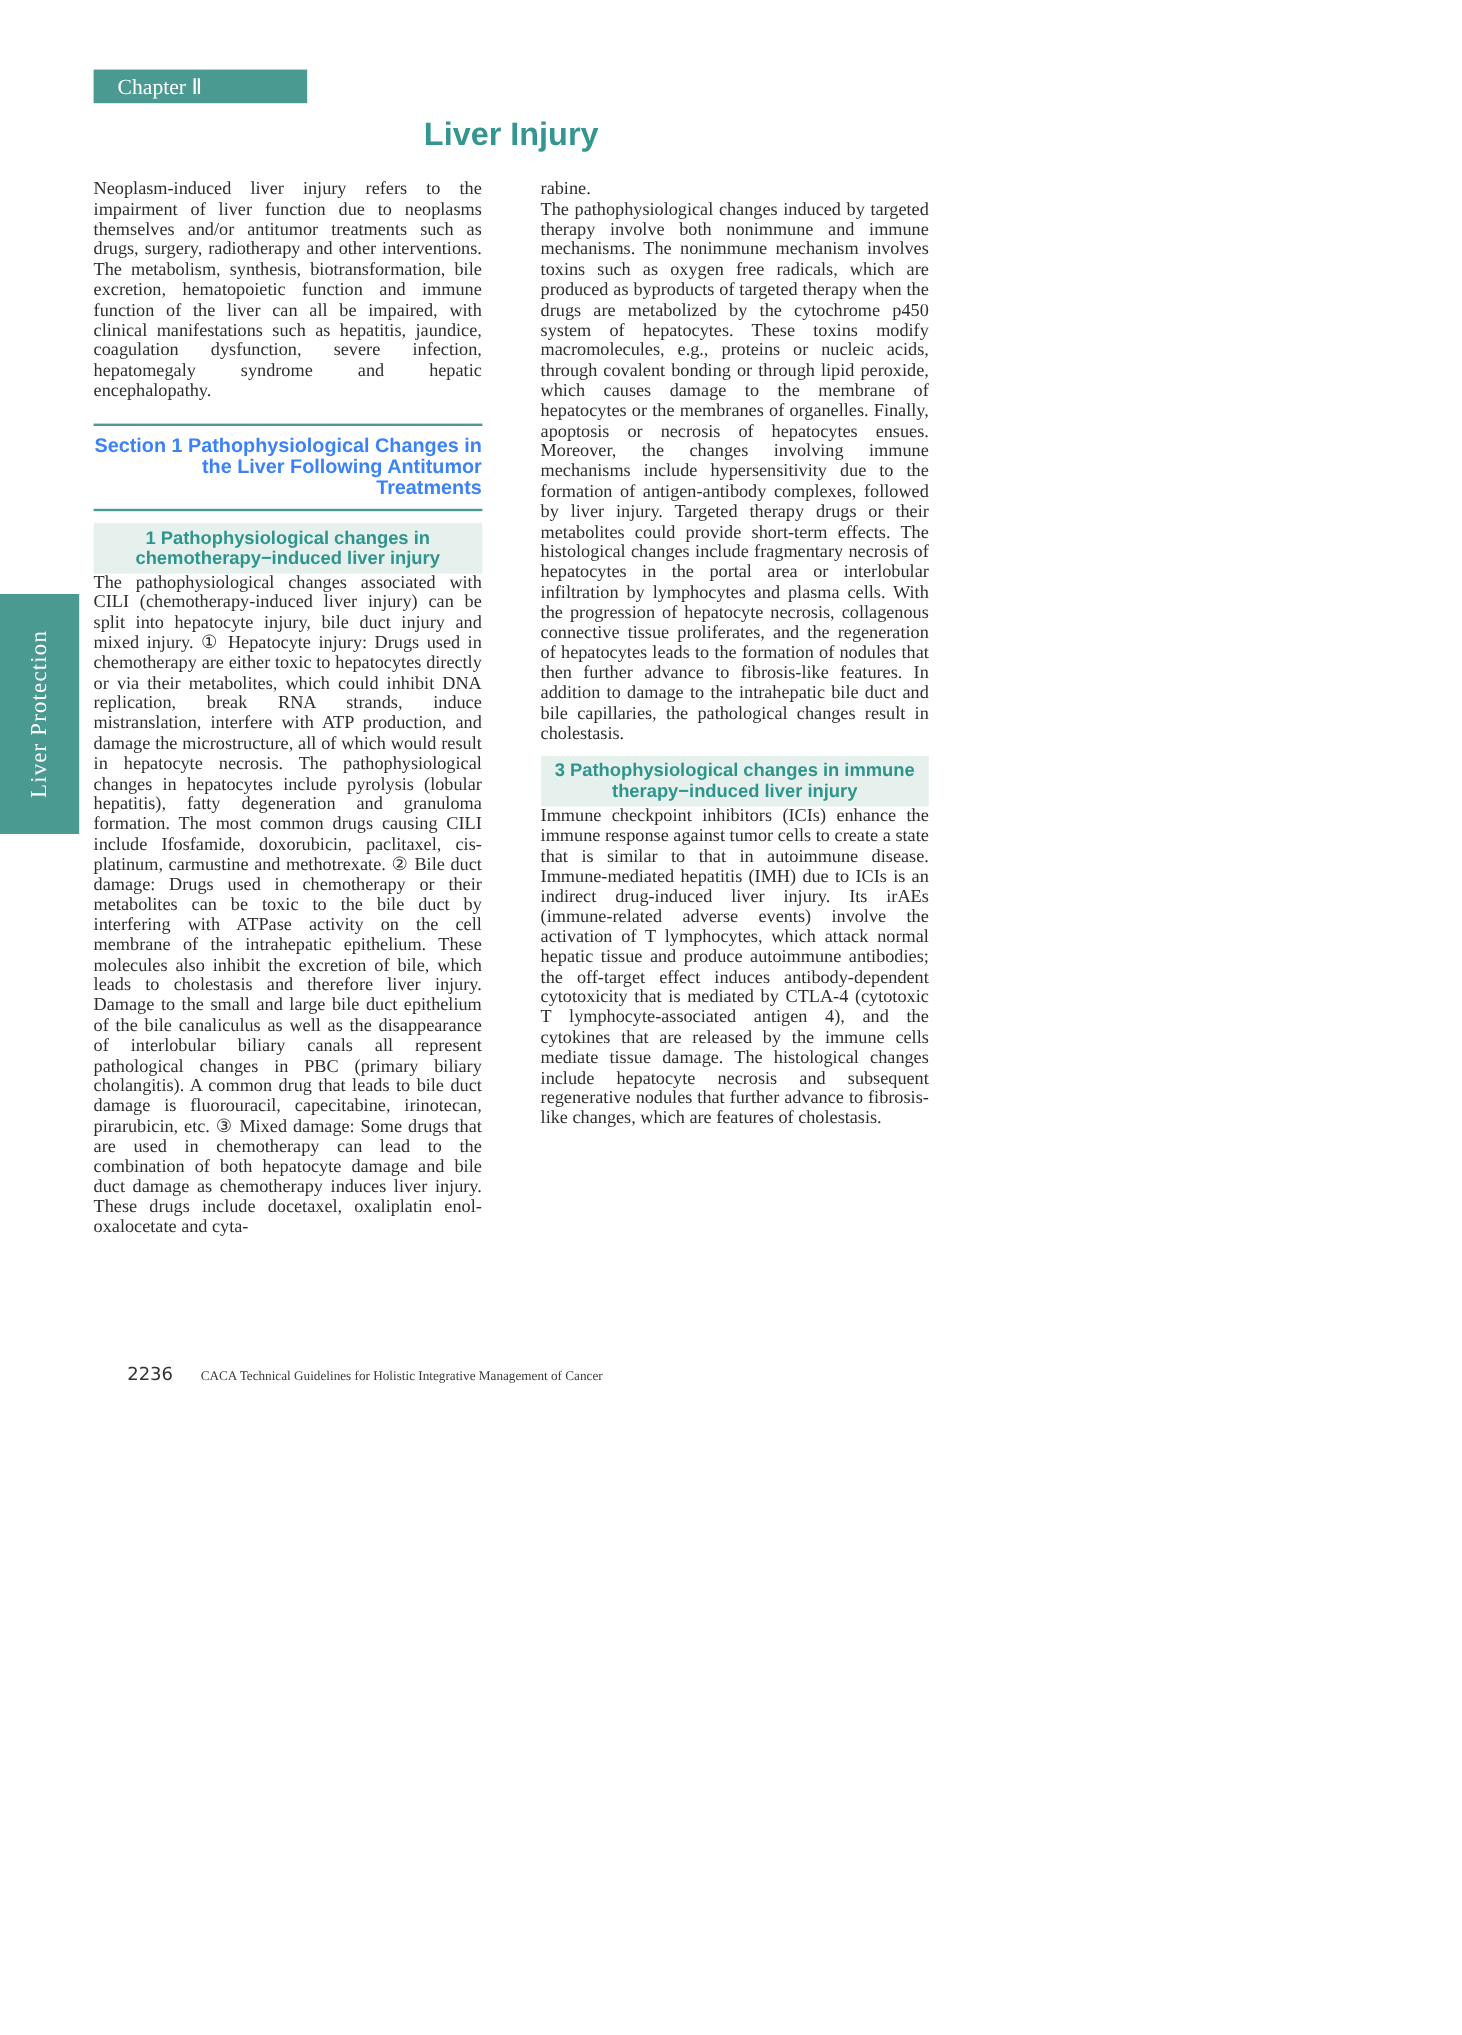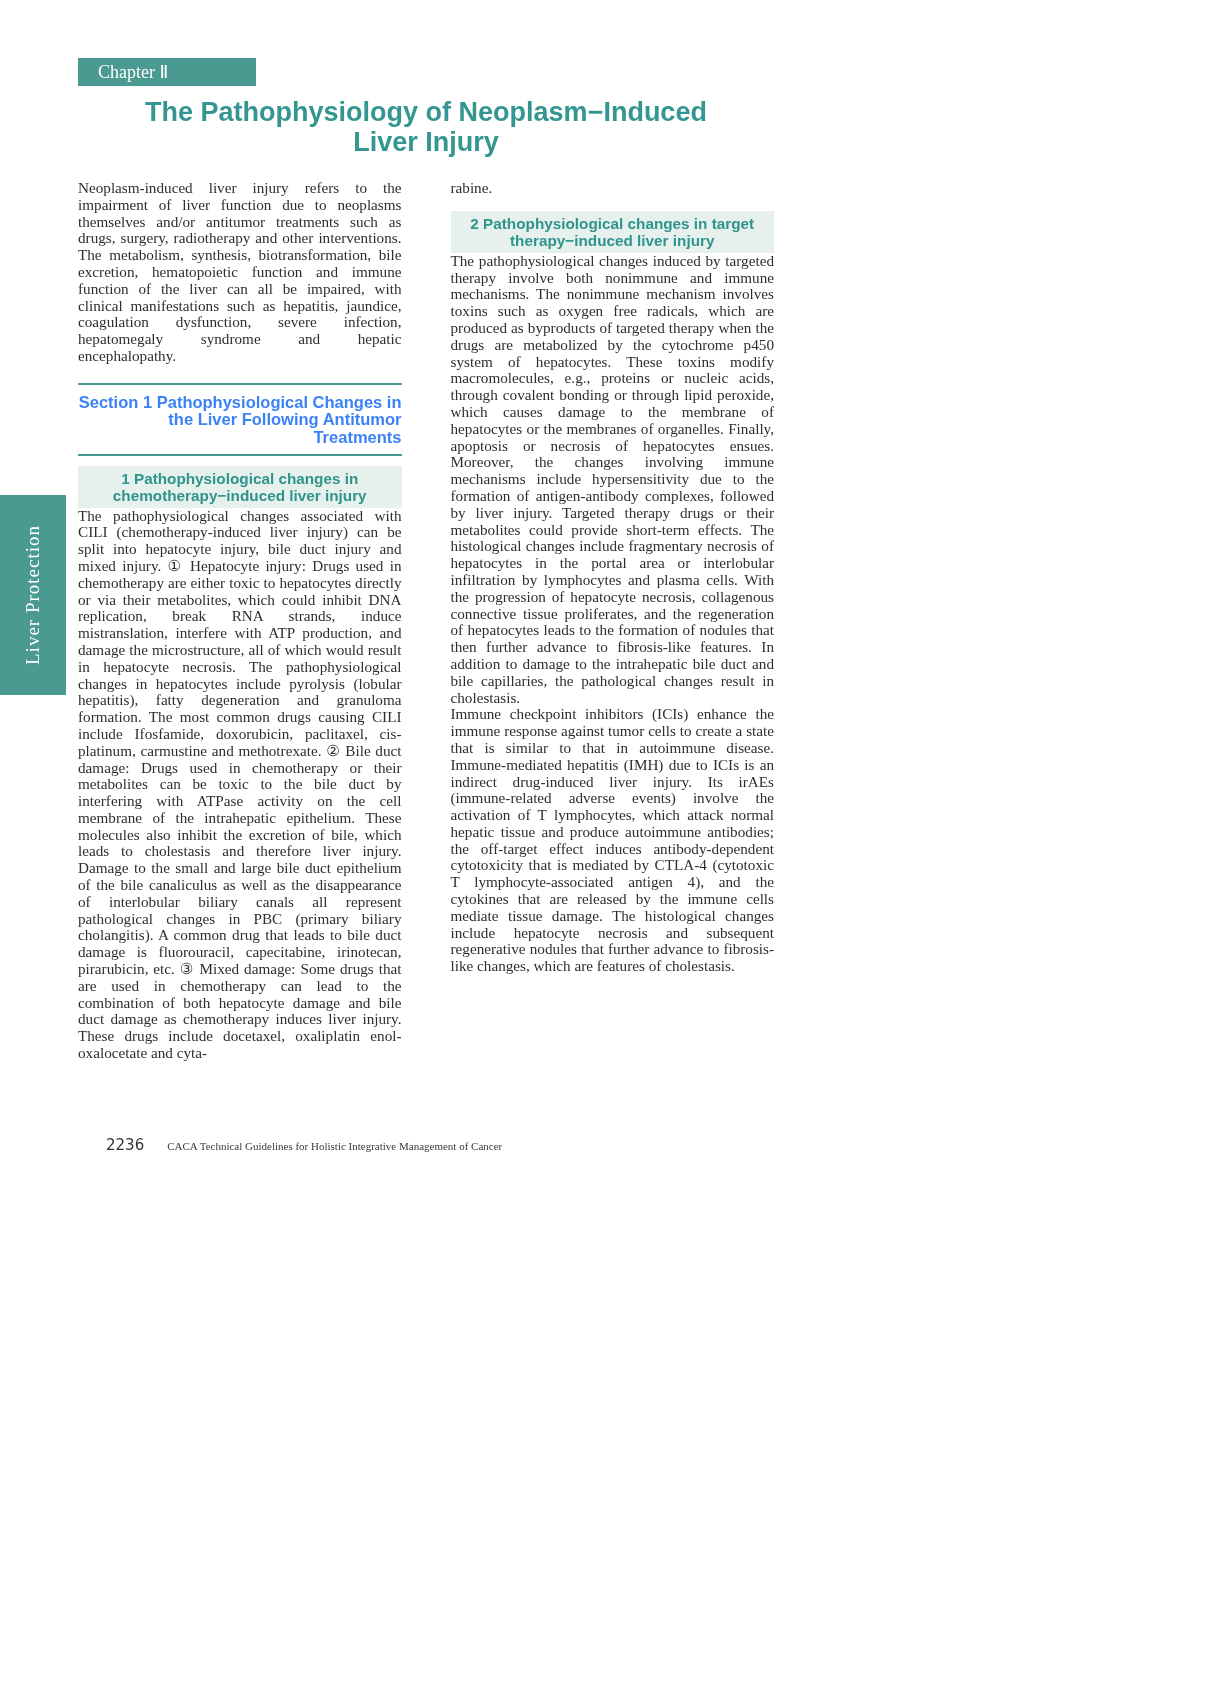--- a/index.html
+++ b/index.html
@@ -105,39 +105,38 @@
 
   <div class="side-tab">
     <span class="tab-text">Liver Protection</span>
   </div>
 
   <div class="content">
 
     <div class="chapter-badge">Chapter Ⅱ</div>
 
     <div class="doc-title">
-      <div>The Pathophysiology of Neoplasm−Induced</div>
       <div>Liver Injury</div>
     </div>
 
     <div class="columns">
 
       <div class="col">
         <p>Neoplasm-induced liver injury refers to the impairment of liver function due to neoplasms themselves and/or antitumor treatments such as drugs, surgery, radiotherapy and other interventions. The metabolism, synthesis, biotransformation, bile excretion, hematopoietic function and immune function of the liver can all be impaired, with clinical manifestations such as hepatitis, jaundice, coagulation dysfunction, severe infection, hepatomegaly syndrome and hepatic encephalopathy.</p>
         <hr class="rule">
         <div class="section-heading">Section 1 Pathophysiological Changes in the Liver Following Antitumor Treatments</div>
         <hr class="rule below">
         <div class="sub-heading mt10">1 Pathophysiological changes in chemotherapy−induced liver injury</div>
         <p class="mt8">The pathophysiological changes associated with CILI (chemotherapy-induced liver injury) can be split into hepatocyte injury, bile duct injury and mixed injury. ① Hepatocyte injury: Drugs used in chemotherapy are either toxic to hepatocytes directly or via their metabolites, which could inhibit DNA replication, break RNA strands, induce mistranslation, interfere with ATP production, and damage the microstructure, all of which would result in hepatocyte necrosis. The pathophysiological changes in hepatocytes include pyrolysis (lobular hepatitis), fatty degeneration and granuloma formation. The most common drugs causing CILI include Ifosfamide, doxorubicin, paclitaxel, cis-platinum, carmustine and methotrexate. ② Bile duct damage: Drugs used in chemotherapy or their metabolites can be toxic to the bile duct by interfering with ATPase activity on the cell membrane of the intrahepatic epithelium. These molecules also inhibit the excretion of bile, which leads to cholestasis and therefore liver injury. Damage to the small and large bile duct epithelium of the bile canaliculus as well as the disappearance of interlobular biliary canals all represent pathological changes in PBC (primary biliary cholangitis). A common drug that leads to bile duct damage is fluorouracil, capecitabine, irinotecan, pirarubicin, etc. ③ Mixed damage: Some drugs that are used in chemotherapy can lead to the combination of both hepatocyte damage and bile duct damage as chemotherapy induces liver injury. These drugs include docetaxel, oxaliplatin enol-oxalocetate and cyta-</p>
       </div>
 
       <div class="col">
         <p>rabine.</p>
-        <div class="sub-heading mt14">2 Pathophysiological changes in target therapy−induced liver injury</div>
         <p class="mt8">The pathophysiological changes induced by targeted therapy involve both nonimmune and immune mechanisms. The nonimmune mechanism involves toxins such as oxygen free radicals, which are produced as byproducts of targeted therapy when the drugs are metabolized by the cytochrome p450 system of hepatocytes. These toxins modify macromolecules, e.g., proteins or nucleic acids, through covalent bonding or through lipid peroxide, which causes damage to the membrane of hepatocytes or the membranes of organelles. Finally, apoptosis or necrosis of hepatocytes ensues. Moreover, the changes involving immune mechanisms include hypersensitivity due to the formation of antigen-antibody complexes, followed by liver injury. Targeted therapy drugs or their metabolites could provide short-term effects. The histological changes include fragmentary necrosis of hepatocytes in the portal area or interlobular infiltration by lymphocytes and plasma cells. With the progression of hepatocyte necrosis, collagenous connective tissue proliferates, and the regeneration of hepatocytes leads to the formation of nodules that then further advance to fibrosis-like features. In addition to damage to the intrahepatic bile duct and bile capillaries, the pathological changes result in cholestasis.</p>
+        <div class="sub-heading mt10">3 Pathophysiological changes in immune therapy−induced liver injury</div>
         <p class="mt8">Immune checkpoint inhibitors (ICIs) enhance the immune response against tumor cells to create a state that is similar to that in autoimmune disease. Immune-mediated hepatitis (IMH) due to ICIs is an indirect drug-induced liver injury. Its irAEs (immune-related adverse events) involve the activation of T lymphocytes, which attack normal hepatic tissue and produce autoimmune antibodies; the off-target effect induces antibody-dependent cytotoxicity that is mediated by CTLA-4 (cytotoxic T lymphocyte-associated antigen 4), and the cytokines that are released by the immune cells mediate tissue damage. The histological changes include hepatocyte necrosis and subsequent regenerative nodules that further advance to fibrosis-like changes, which are features of cholestasis.</p>
       </div>
 
     </div>
   </div>
 
   <div class="footer">
     <span class="page-num">2236</span>
     <span class="book-title">CACA Technical Guidelines for Holistic Integrative Management of Cancer</span>
   </div>

